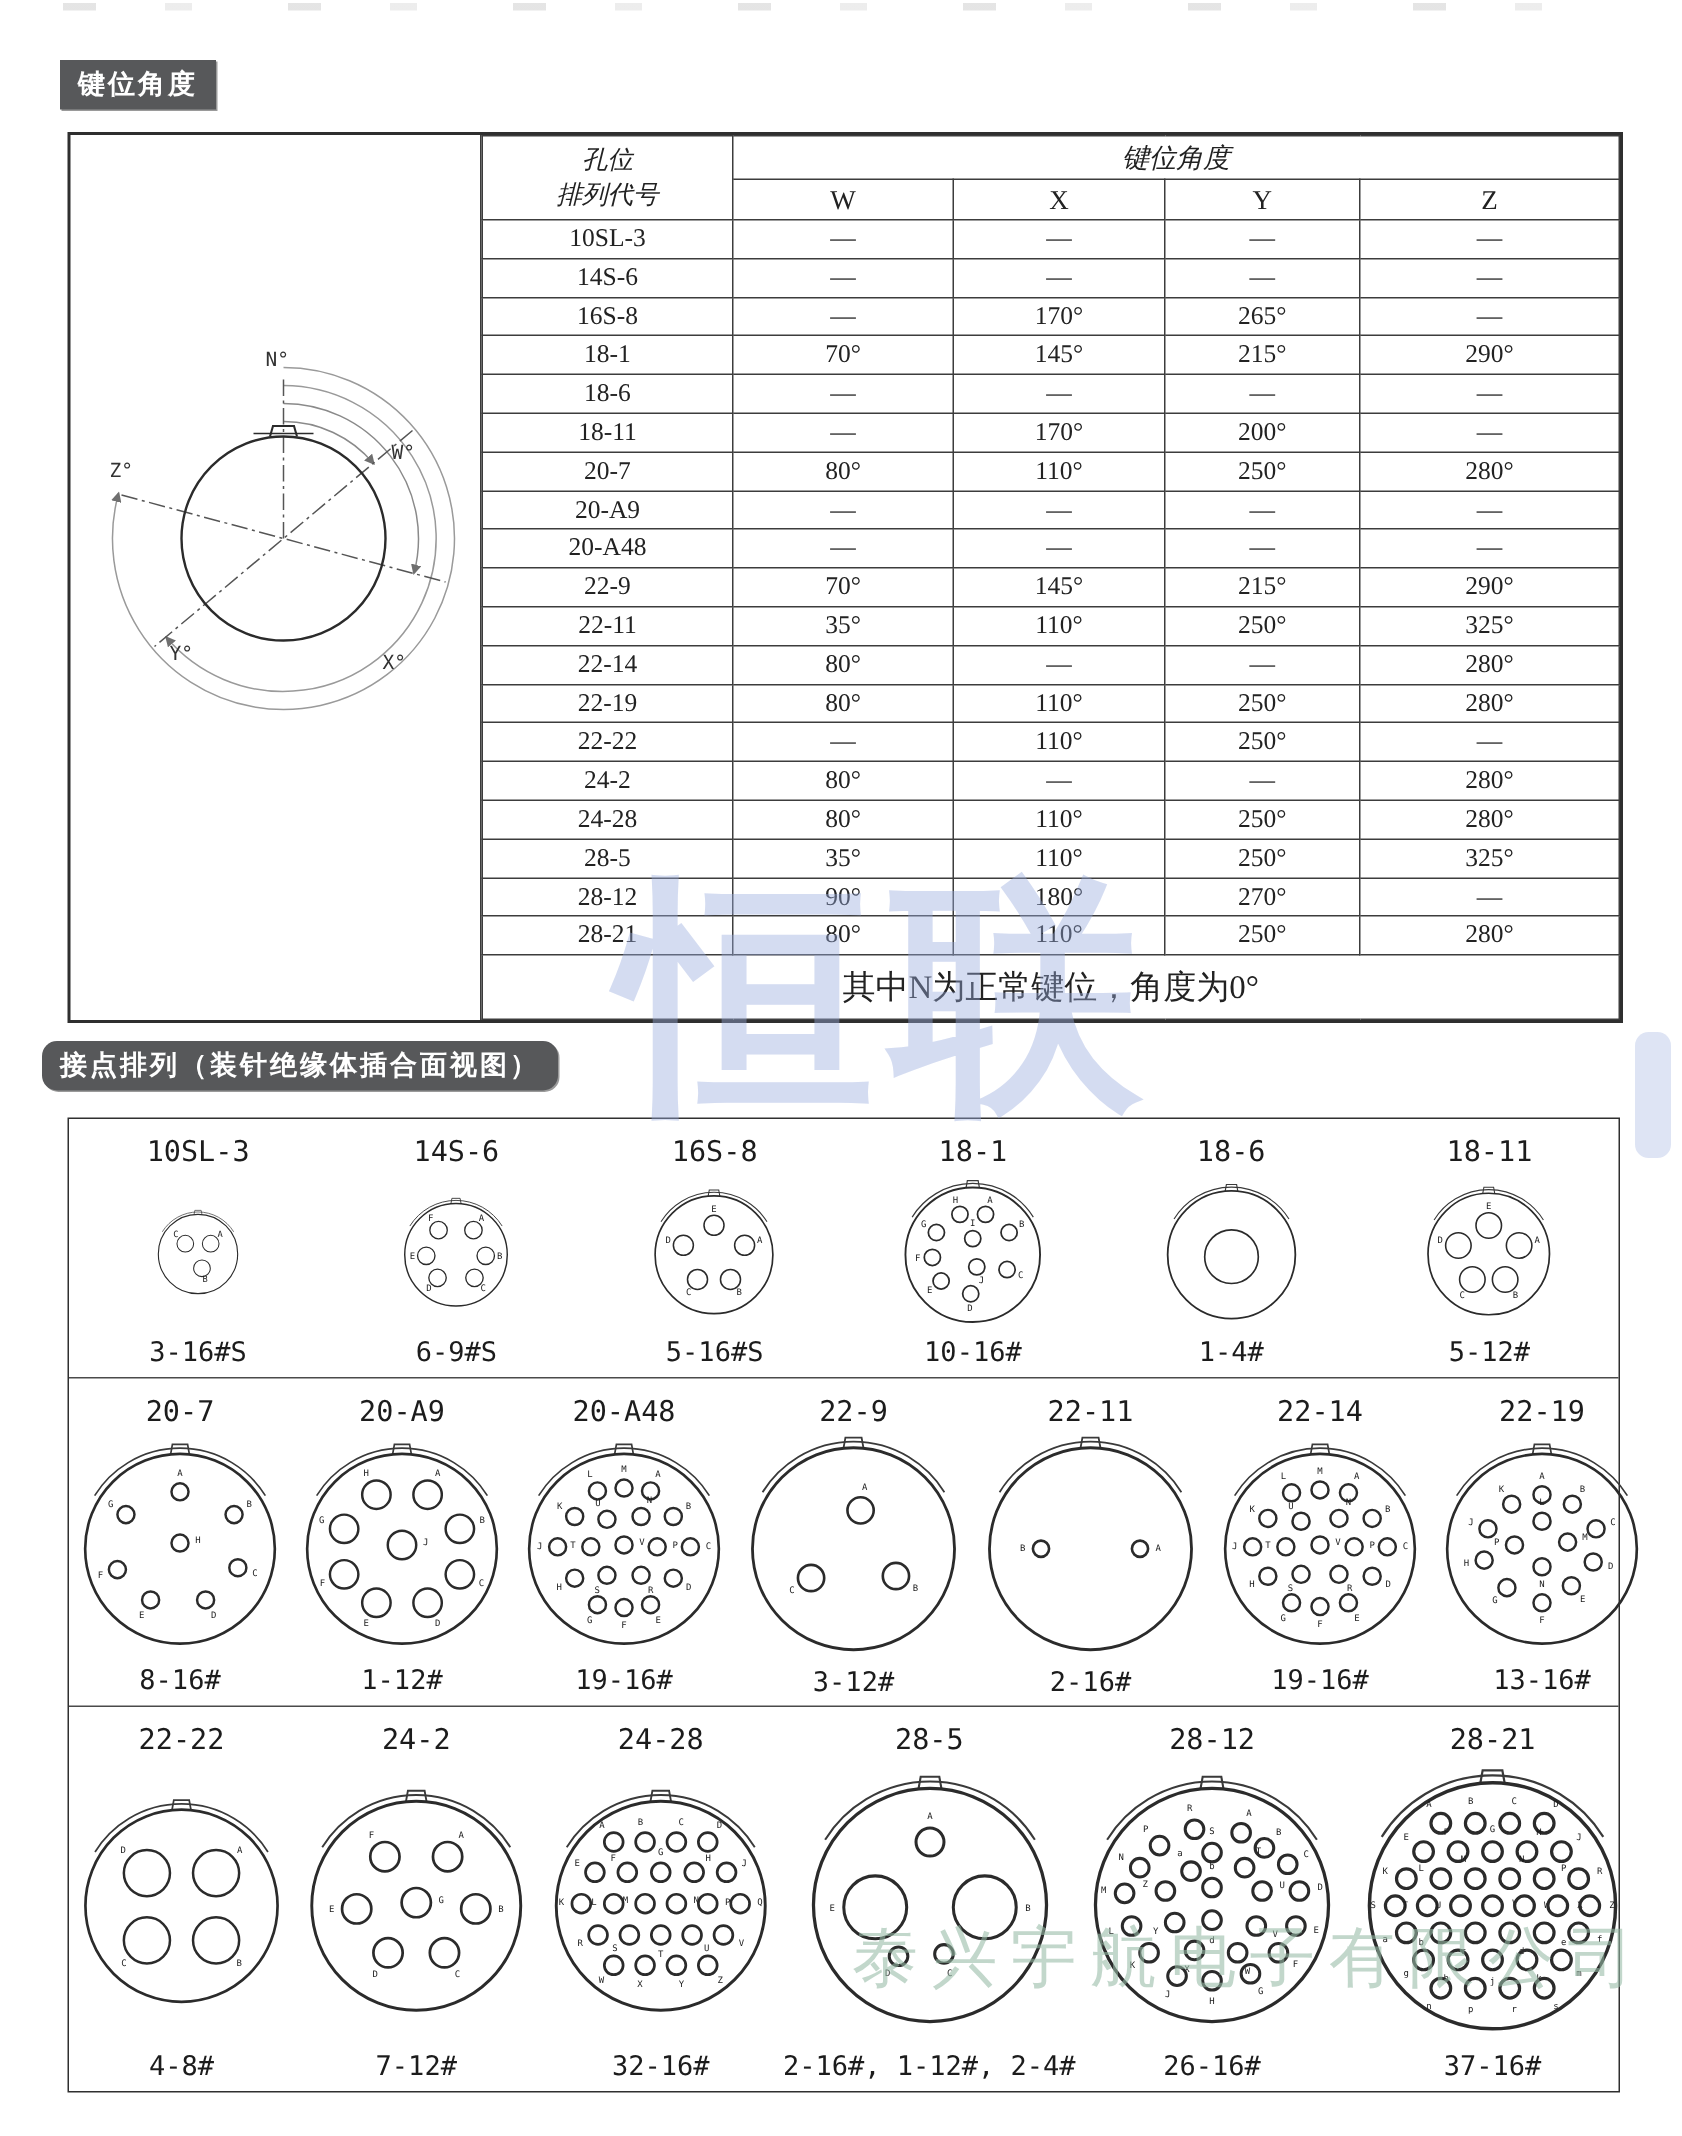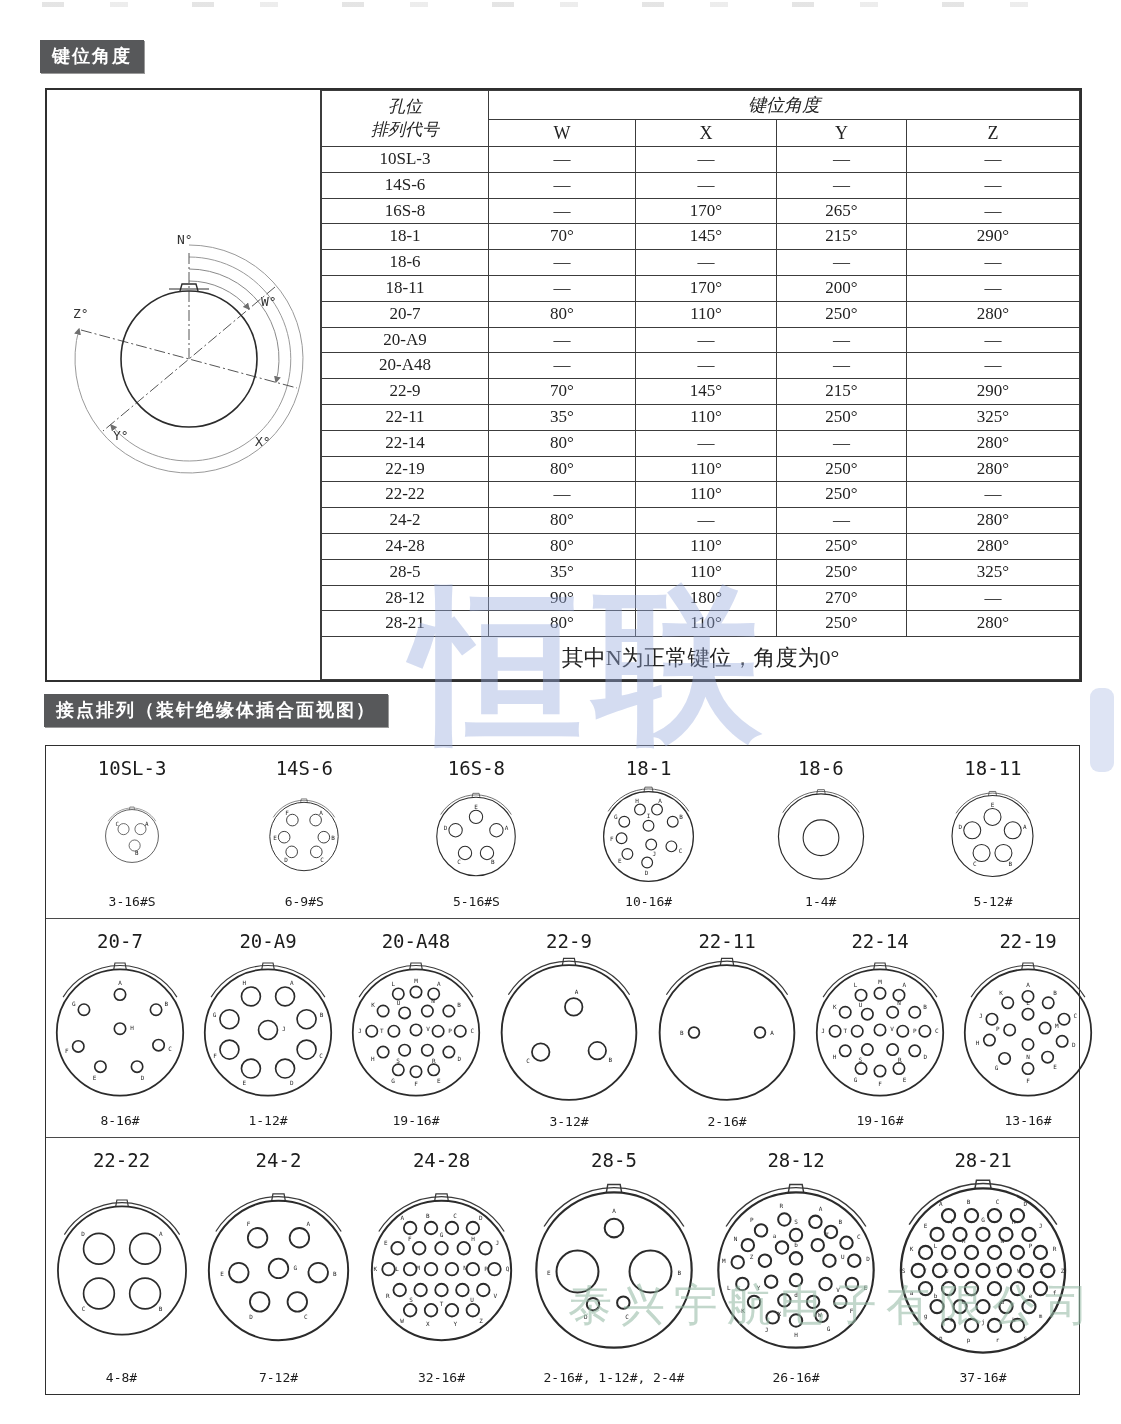--- a/index.html
+++ b/index.html
@@ -5,21 +5,21 @@
   html,body{margin:0;padding:0;}
   body{width:1121px;height:1424px;background:#ffffff;position:relative;overflow:hidden;
        font-family:"Liberation Serif", serif;color:#222;}
   .top-remnant{position:absolute;top:2px;left:42px;width:1040px;height:5px;opacity:.55;
        background:repeating-linear-gradient(90deg,#cfcfcf 0 22px,transparent 22px 68px,#dedede 68px 86px,transparent 86px 150px);}
   
   .badge{position:absolute;background:#57585a;color:#fff;font-weight:bold;
        font-family:"Liberation Sans", sans-serif;font-size:18px;letter-spacing:2px;
        padding:4px 12px 5px;box-shadow:1px 1px 0 #9a9a9a;}
   #badge1{left:40px;top:40px;}
-  #badge2{left:44px;top:694px;}
+  #badge2{left:28px;top:694px;border-radius:10px;}
   
   .table-box{position:absolute;left:45px;top:88px;width:1033px;border:2px solid #2f2f2f;
        display:flex;background:#fff;}
   .diagram-cell{width:273px;border-right:1px solid #3c3c3c;position:relative;}
   .diagram-cell svg{margin:104px 0 0 2px;display:block;}
   table.angles{border-collapse:collapse;table-layout:fixed;flex:1;width:758px;}
   table.angles th,table.angles td{border:1px solid #3c3c3c;text-align:center;padding:0;
        font-weight:normal;font-size:17px;}
   table.angles thead tr:first-child th{height:28px;font-size:18px;font-style:italic;}
   table.angles thead tr:last-child th{height:26px;font-size:18px;}
@@ -31,21 +31,21 @@
   .conn-box{position:absolute;left:45px;top:745px;width:1033px;height:648px;border:1.5px solid #2f2f2f;
        display:flex;flex-direction:column;background:transparent;}
   .conn-row{display:flex;align-items:stretch;}
   .conn-row.r0{height:172px;border-bottom:1px solid #4a4a4a;}
   .conn-row.r1{height:218px;border-bottom:1px solid #4a4a4a;}
   .conn-row.r2{height:256px;}
   .conn-cell{flex:1;display:flex;flex-direction:column;align-items:center;
        justify-content:space-between;padding:12px 0 8px;}
   .conn-name{font-family:"DejaVu Sans Mono", monospace;font-size:19px;color:#1c1c1c;line-height:20px;}
   .conn-mid{flex:1;display:flex;align-items:center;justify-content:center;}
-  .conn-caption{font-family:"DejaVu Sans Mono", monospace;font-size:13px;color:#1c1c1c;line-height:16px;white-space:nowrap;}
+  .conn-caption{font-family:"DejaVu Sans Mono", monospace;font-size:18px;color:#1c1c1c;line-height:16px;white-space:nowrap;}
   
   .wm-center{position:absolute;left:368px;top:582px;font-size:168px;line-height:1;font-weight:bold;
        color:rgba(152,171,221,0.42);letter-spacing:12px;pointer-events:none;z-index:5;margin-left:46px;}
   .wm-bottom{position:absolute;left:552px;top:1280px;font-size:44px;line-height:1.2;
        color:rgba(150,186,166,0.58);letter-spacing:9px;pointer-events:none;z-index:5;white-space:nowrap;margin-left:16px;}
   .wm-frag{position:absolute;left:1090px;top:688px;width:24px;height:84px;border-radius:9px;
        background:rgba(152,171,221,0.32);z-index:4;}
   text{font-family:"DejaVu Sans Mono", monospace;}
 </style>
 </head>

